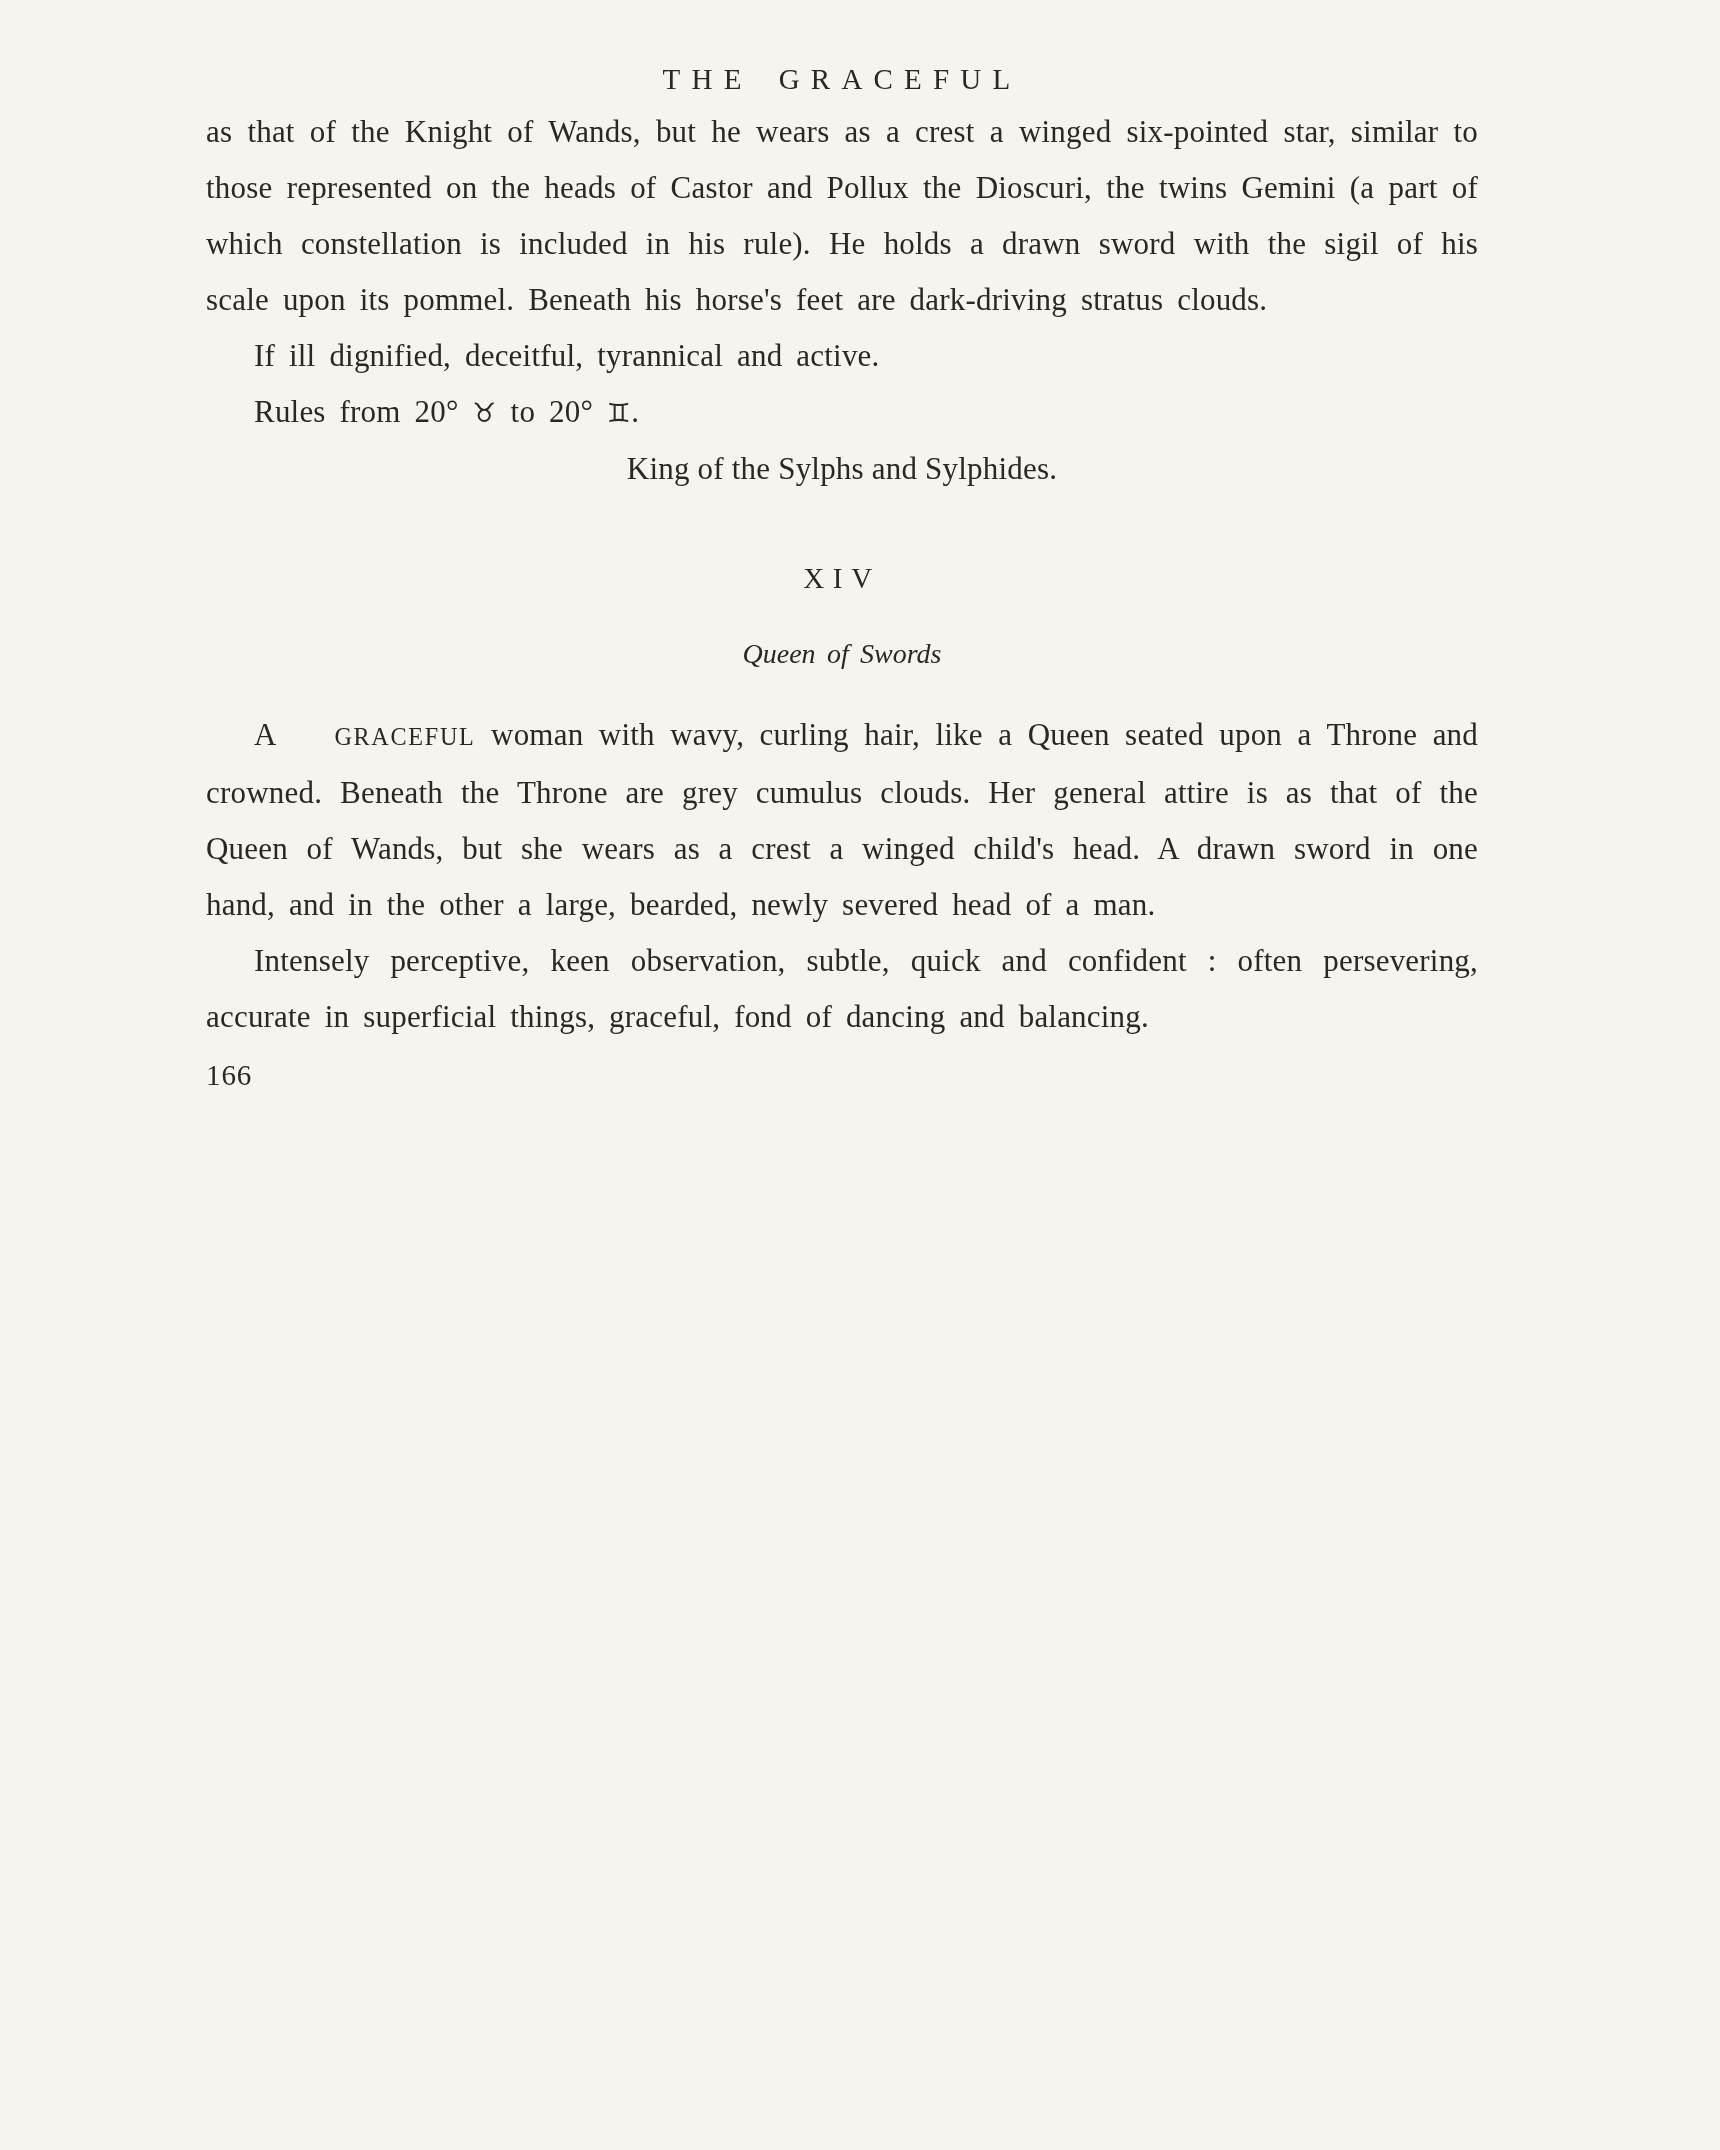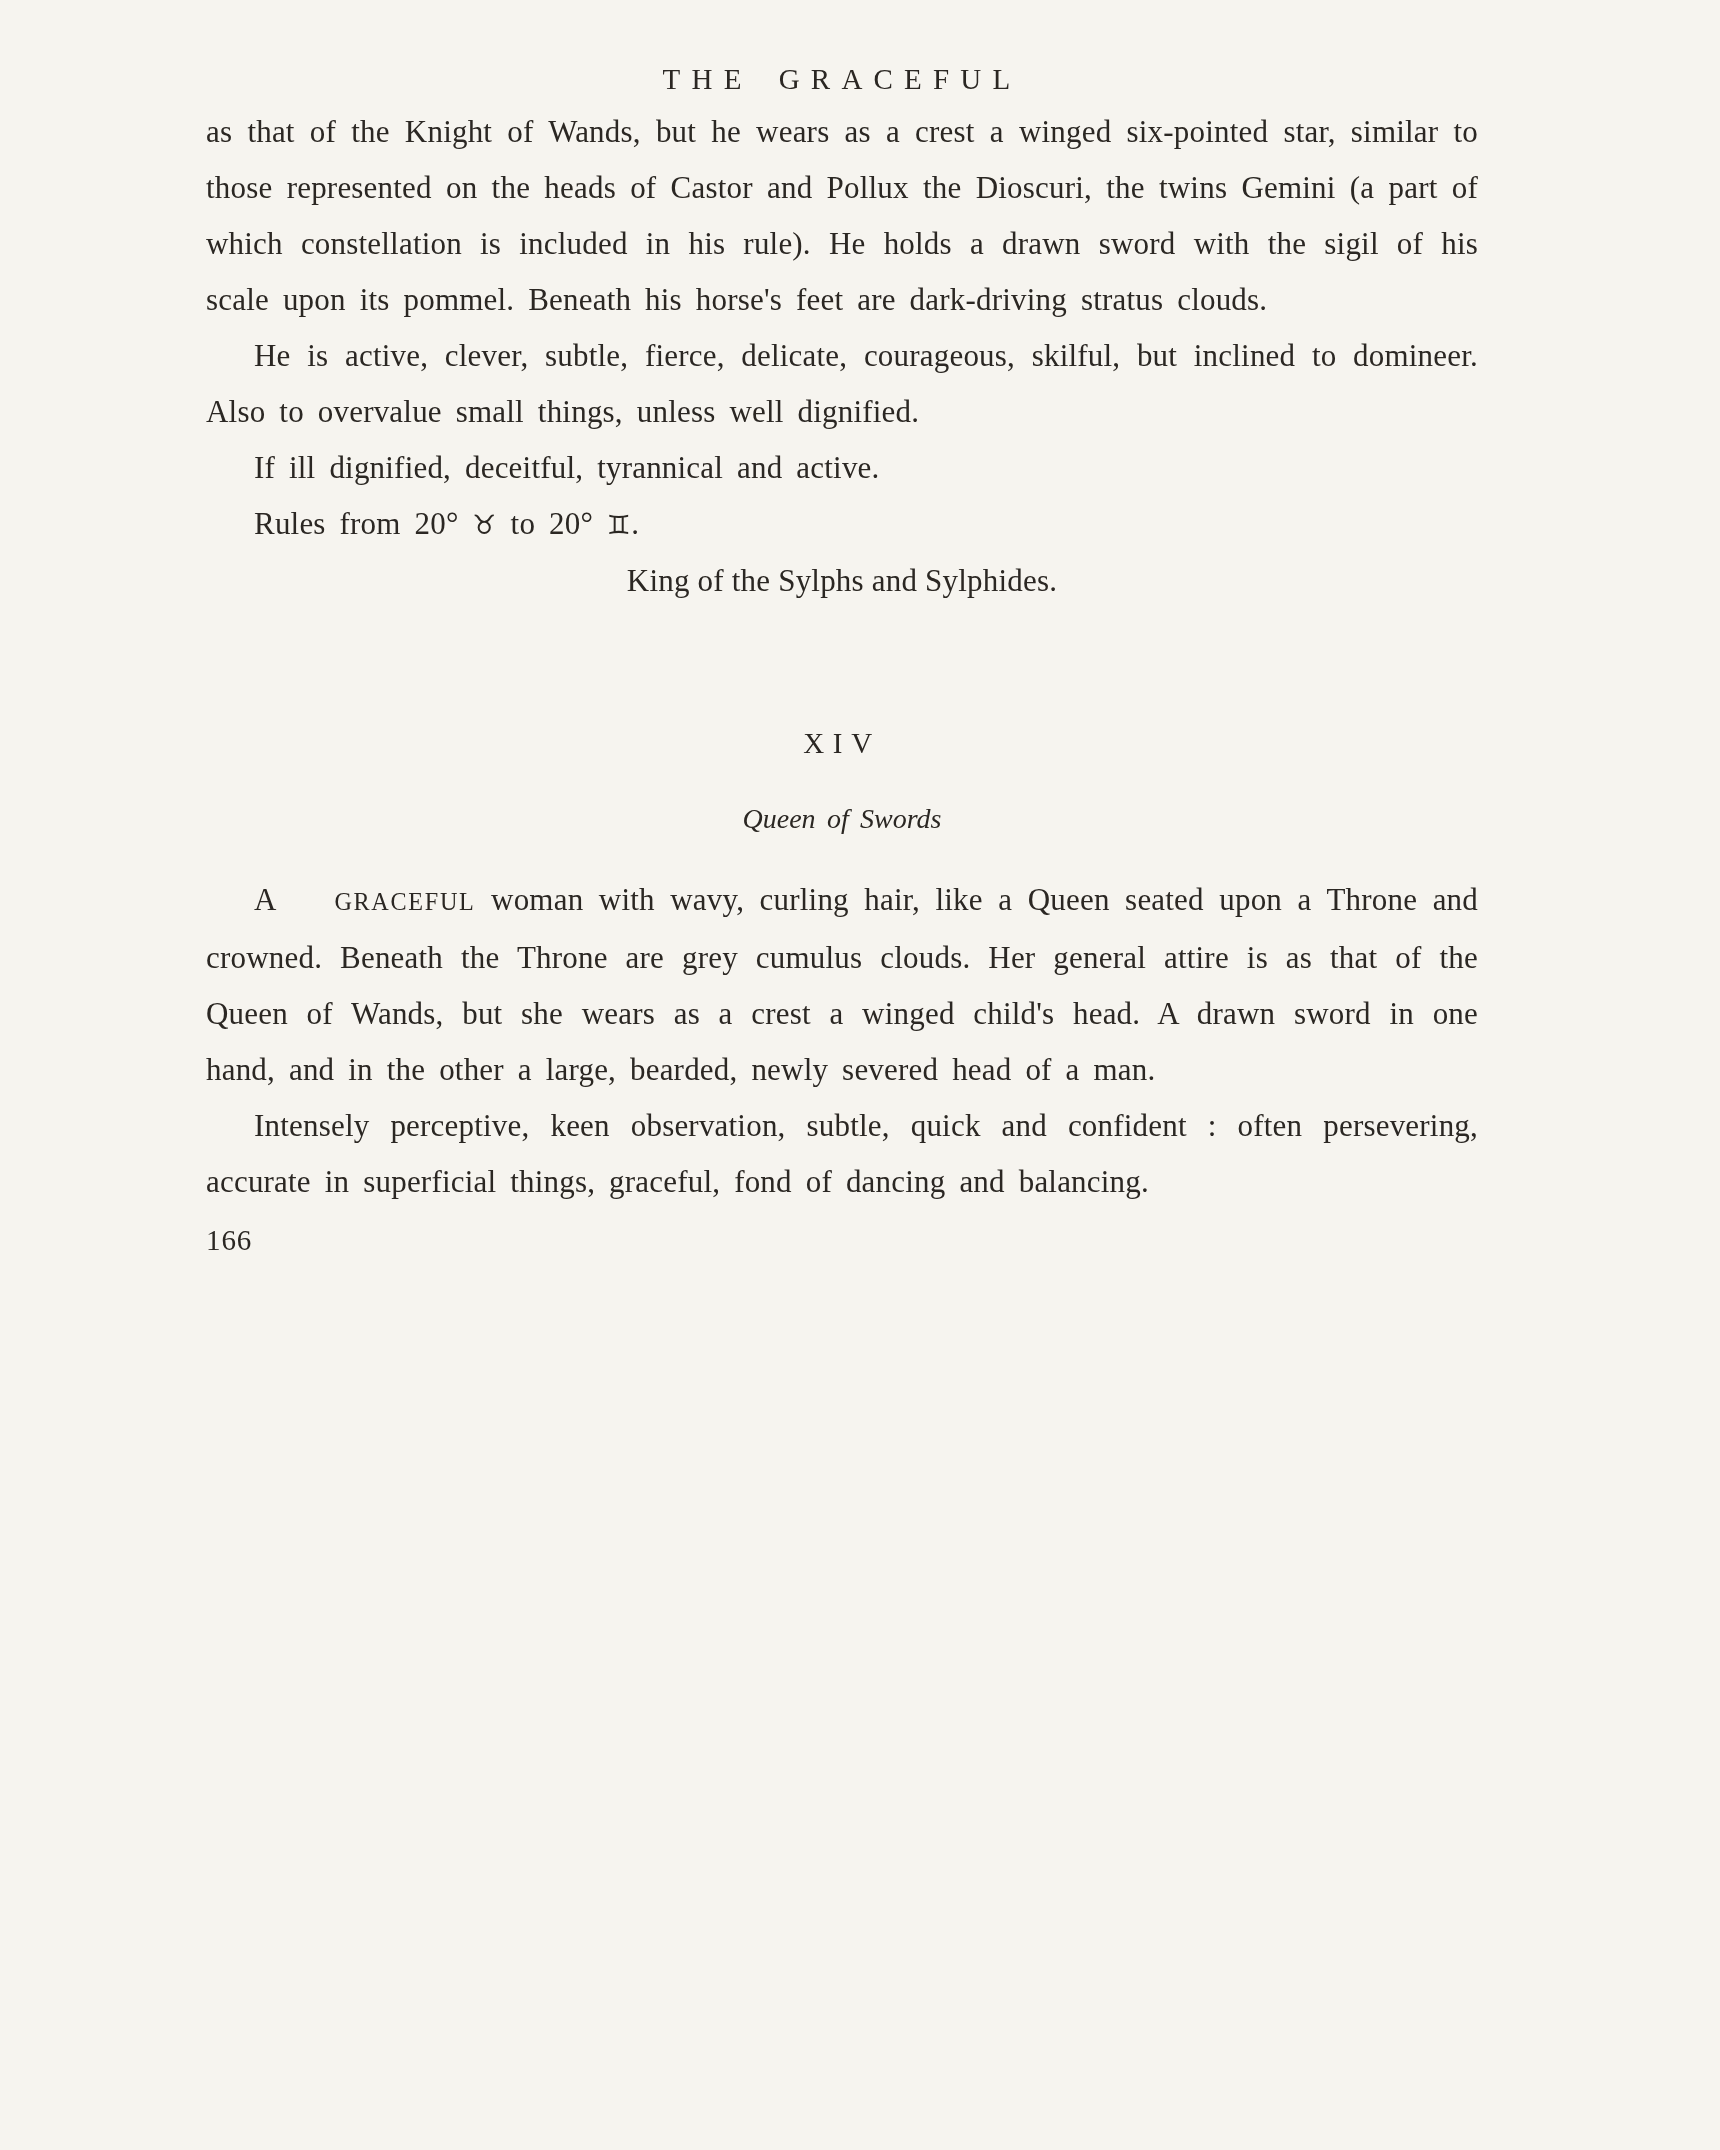--- a/index.html
+++ b/index.html
@@ -55,21 +55,21 @@
     height: 22.4px;
     vertical-align: -0.9px;
   }
   .king-line {
     text-align: center;
     font-size: 31px;
     line-height: 56px;
     letter-spacing: 0.2px;
   }
   .section-number {
-    margin-top: 120px;
+    margin-top: 67px;
     text-align: center;
     font-size: 29px;
     letter-spacing: 8.6px;
     line-height: 1;
   }
   .section-title {
     margin-top: 52px;
     text-align: center;
     font-size: 30px;
     font-weight: normal;
@@ -100,21 +100,20 @@
 </style>
 </head>
 <body>
 
 <div class="sheet">
 
   <div class="running-head">THE GRACEFUL</div>
 
   <p class="body-para">as that of the Knight of Wands, but he wears as a crest a winged six-pointed star, similar to those represented on the heads of Castor and Pollux the Dioscuri, the twins Gemini (a part of which constellation is included in his rule).  He holds a drawn sword with the sigil of his scale upon its pommel.  Beneath his horse's feet are dark-driving stratus clouds.</p>
 
-  <p class="body-para indent">He is active, clever, subtle, fierce, delicate, courageous, skilful, but inclined to domineer.  Also to overvalue small things, unless well dignified.</p>
 
   <p class="body-para indent">If ill dignified, deceitful, tyrannical and active.</p>
 
   <p class="body-para indent">
     <span>Rules from 20°</span>
     <span class="zodiac">♉</span>
     <span>to 20°</span>
     <span class="zodiac">♊</span><span>.</span>
   </p>
 

